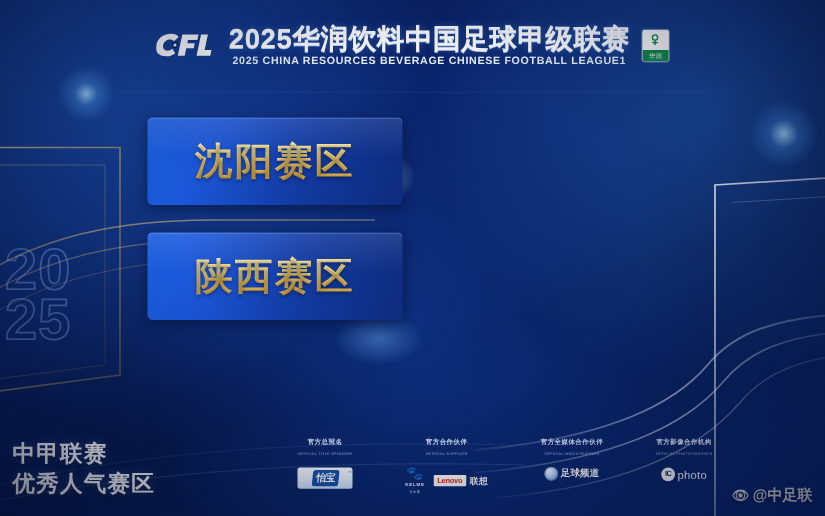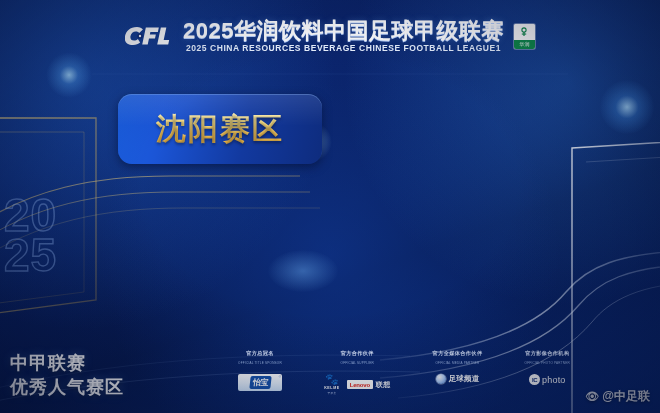--- a/index.html
+++ b/index.html
@@ -60,21 +60,21 @@
     box-shadow:0 0 0 1px rgba(255,255,255,.35);
   }
   .cr-badge .cr-top{flex:1;display:flex;align-items:center;justify-content:center;background:#ffffff;}
   .cr-badge .cr-bot{height:9px;background:#0f8a4a;color:#fff;font-size:5px;
     display:flex;align-items:center;justify-content:center;letter-spacing:.3px;}
 
   
   .btn-grid{position:absolute;left:118px;top:94px;width:426px;}
   .btn-row{display:flex;gap:18px;margin-bottom:22px;}
   .region-btn{
-    position:relative;width:204px;height:70px;border-radius:14px;
+    position:relative;width:204px;height:70px;border-radius:4px;
     background:linear-gradient(100deg,#1b62e8 0%,#1b55d6 22%,#12399f 62%,#0e2c7e 100%);
     box-shadow:0 3px 10px rgba(3,12,45,.55),inset 0 1px 0 rgba(150,195,255,.30);
     display:flex;align-items:center;justify-content:center;
     cursor:pointer;overflow:hidden;
   }
   .region-btn::after{
     content:"";position:absolute;left:0;top:0;width:100%;height:45%;
     background:linear-gradient(180deg,rgba(255,255,255,.10),rgba(255,255,255,0));
     pointer-events:none;
   }
@@ -224,20 +224,23 @@
     </div>
   </div>
 
   <div class="btn-grid">
     <div class="btn-row">
       <div class="region-btn">
         <span class="label">沈阳赛区</span>
       </div>
     </div>
     <div class="btn-row">
+      <div class="region-btn">
+        <span class="label">陕西赛区</span>
+      </div>
     </div>
   </div>
 
   <div class="award">
     <span>中甲联赛</span>
     <span>优秀人气赛区</span>
   </div>
 
   <div class="sponsors">
 

